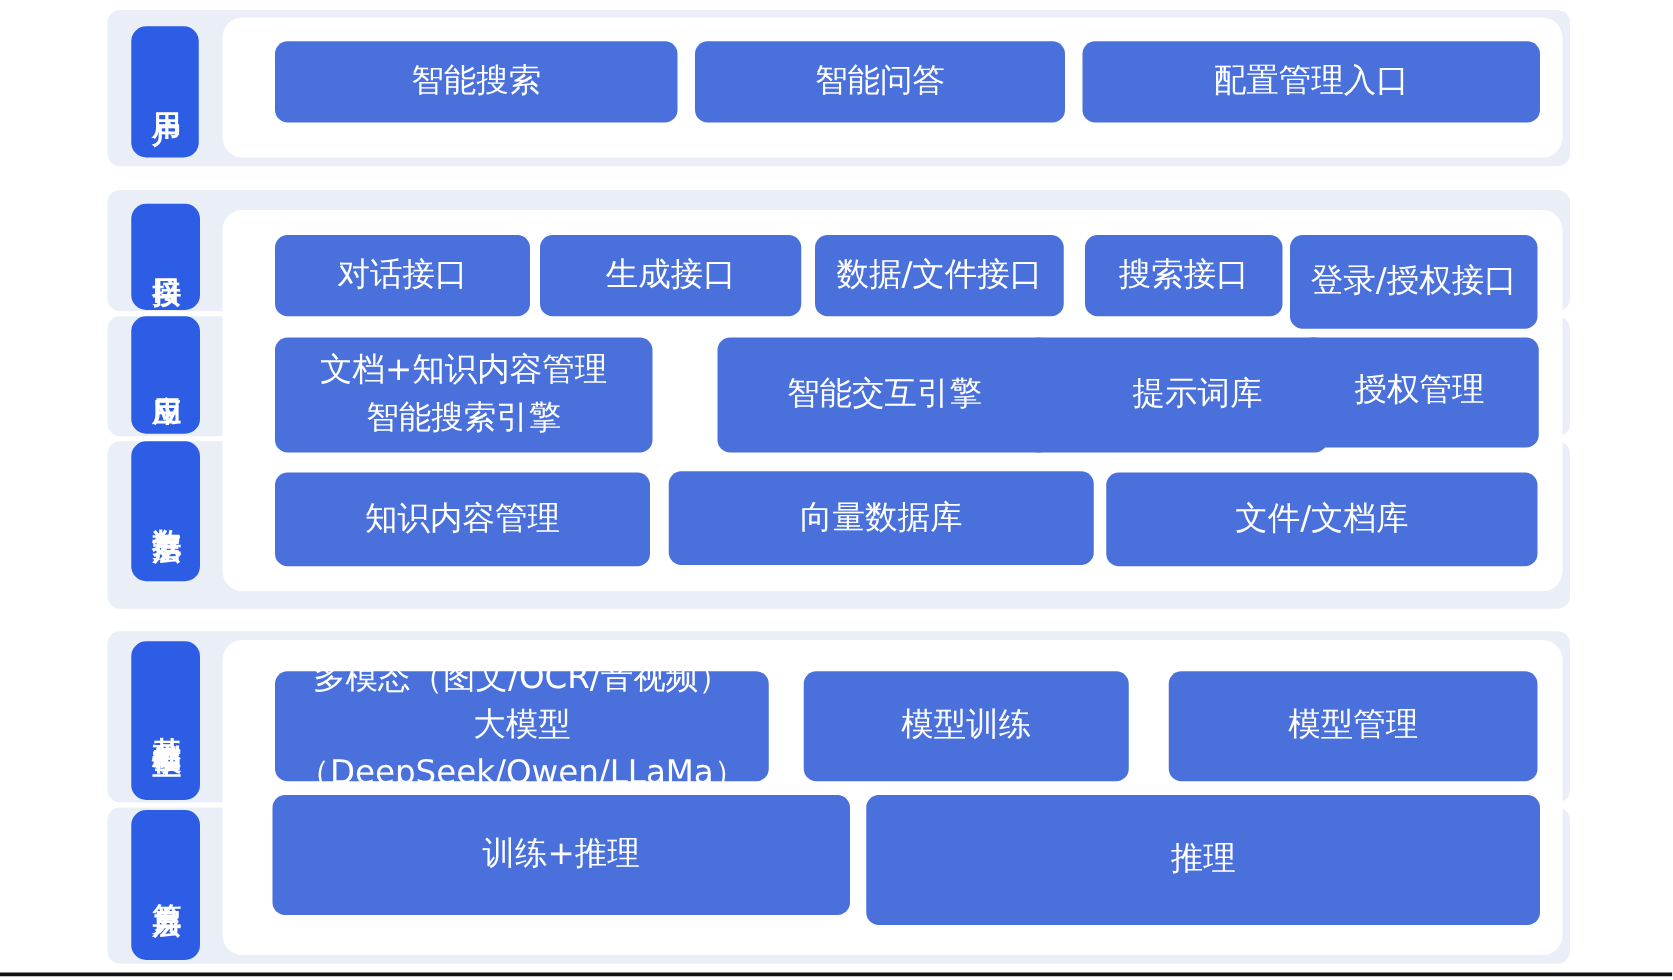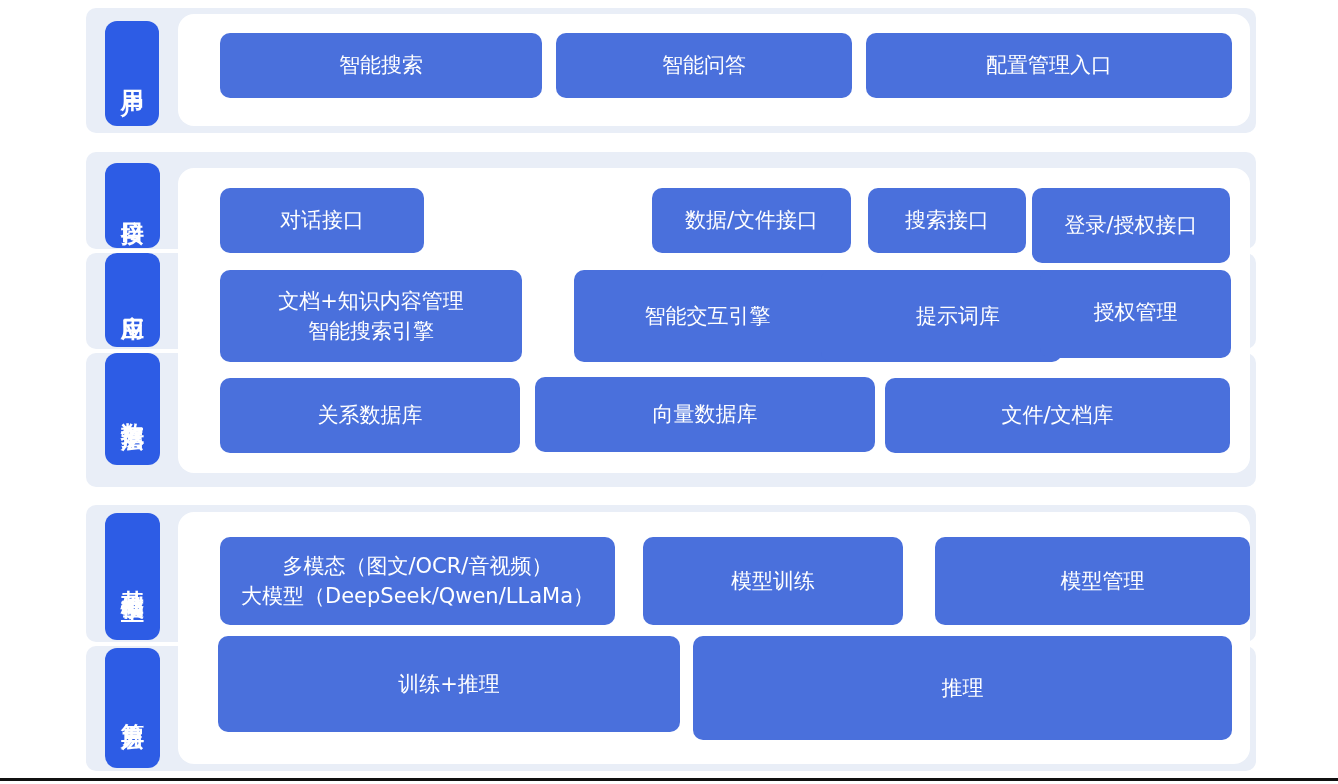--- a/index.html
+++ b/index.html
@@ -20,21 +20,21 @@
   .tile{
     position:absolute;background:var(--tile);border-radius:12px;
     display:flex;align-items:center;justify-content:center;
     color:var(--text);font-size:23px;font-weight:700;
     writing-mode:vertical-rl;text-orientation:upright;letter-spacing:3px;
     line-height:1;
   }
   .btn{
     position:absolute;background:var(--btn);border-radius:10px;
     display:flex;align-items:center;justify-content:center;
-    color:var(--text);font-size:21px;font-weight:500;
+    color:var(--text);font-size:26px;font-weight:500;
     text-align:center;white-space:pre-line;line-height:1.45;
   }
   .bottom-line{position:absolute;left:0;width:1338px;background:var(--line);}
 </style>
 </head>
 <body>
 
 <div class="stage">
 
   <div class="band" style="left:86px;top:8px;width:1170px;height:125px;"></div>
@@ -48,44 +48,45 @@
   <div class="band" style="left:86px;top:152px;width:1170px;height:97px;"></div>
   <div class="band" style="left:86px;top:253px;width:1170px;height:96px;"></div>
   <div class="band" style="left:86px;top:353px;width:1170px;height:134px;"></div>
   <div class="panel" style="left:178px;top:168px;width:1072px;height:305px;"></div>
 
   <div class="tile" style="left:105px;top:163px;width:55px;height:85px;">接口</div>
   <div class="tile" style="left:105px;top:253px;width:55px;height:94px;">应用</div>
   <div class="tile" style="left:105px;top:353px;width:55px;height:112px;">数据层</div>
 
   <div class="btn" style="left:220px;top:188px;width:204px;height:65px;">对话接口</div>
+  <div class="btn" style="left:432px;top:188px;width:209px;height:65px;">生成接口</div>
   <div class="btn" style="left:652px;top:188px;width:199px;height:65px;">数据/文件接口</div>
   <div class="btn" style="left:868px;top:188px;width:158px;height:65px;">搜索接口</div>
   <div class="btn" style="left:1032px;top:188px;width:198px;height:75px;">登录/授权接口</div>
 
   <div class="btn" style="left:220px;top:270px;width:302px;height:92px;">文档+知识内容管理
 智能搜索引擎</div>
   <div class="btn" style="left:536px;top:270px;width:267px;height:92px;margin-left:38px;">智能交互引擎</div>
   <div class="btn" style="left:821px;top:270px;width:208px;height:92px;padding-left:33px;">提示词库</div>
   <div class="btn" style="left:1040px;top:270px;width:191px;height:88px;font-family:Liberation Mono, monospace;">授权管理</div>
 
-  <div class="btn" style="left:220px;top:378px;width:300px;height:75px;">关系数据库</div>
+  <div class="btn" style="left:220px;top:378px;width:300px;height:75px;">知识内容管理</div>
   <div class="btn" style="left:535px;top:377px;width:340px;height:75px;">向量数据库</div>
   <div class="btn" style="left:885px;top:378px;width:345px;height:75px;">文件/文档库</div>
 
   <div class="band" style="left:86px;top:505px;width:1170px;height:137px;"></div>
   <div class="band" style="left:86px;top:646px;width:1170px;height:125px;"></div>
   <div class="panel" style="left:178px;top:512px;width:1072px;height:252px;"></div>
 
   <div class="tile" style="left:105px;top:513px;width:55px;height:127px;">基础模型</div>
   <div class="tile" style="left:105px;top:648px;width:55px;height:120px;">算力层</div>
 
   <div class="btn" style="left:220px;top:537px;width:395px;height:88px;">多模态（图文/OCR/音视频）
 大模型（DeepSeek/Qwen/LLaMa）</div>
   <div class="btn" style="left:643px;top:537px;width:260px;height:88px;">模型训练</div>
-  <div class="btn" style="left:935px;top:537px;width:295px;height:88px;padding-left:20px;">模型管理</div>
+  <div class="btn" style="left:935px;top:537px;width:295px;height:88px;">模型管理</div>
 
   <div class="btn" style="left:218px;top:636px;width:462px;height:96px;">训练+推理</div>
   <div class="btn" style="left:693px;top:636px;width:539px;height:104px;">推理</div>
 
   <div class="bottom-line" style="top:778px;height:3px;"></div>
 
 </div>
 
 </body></html>

